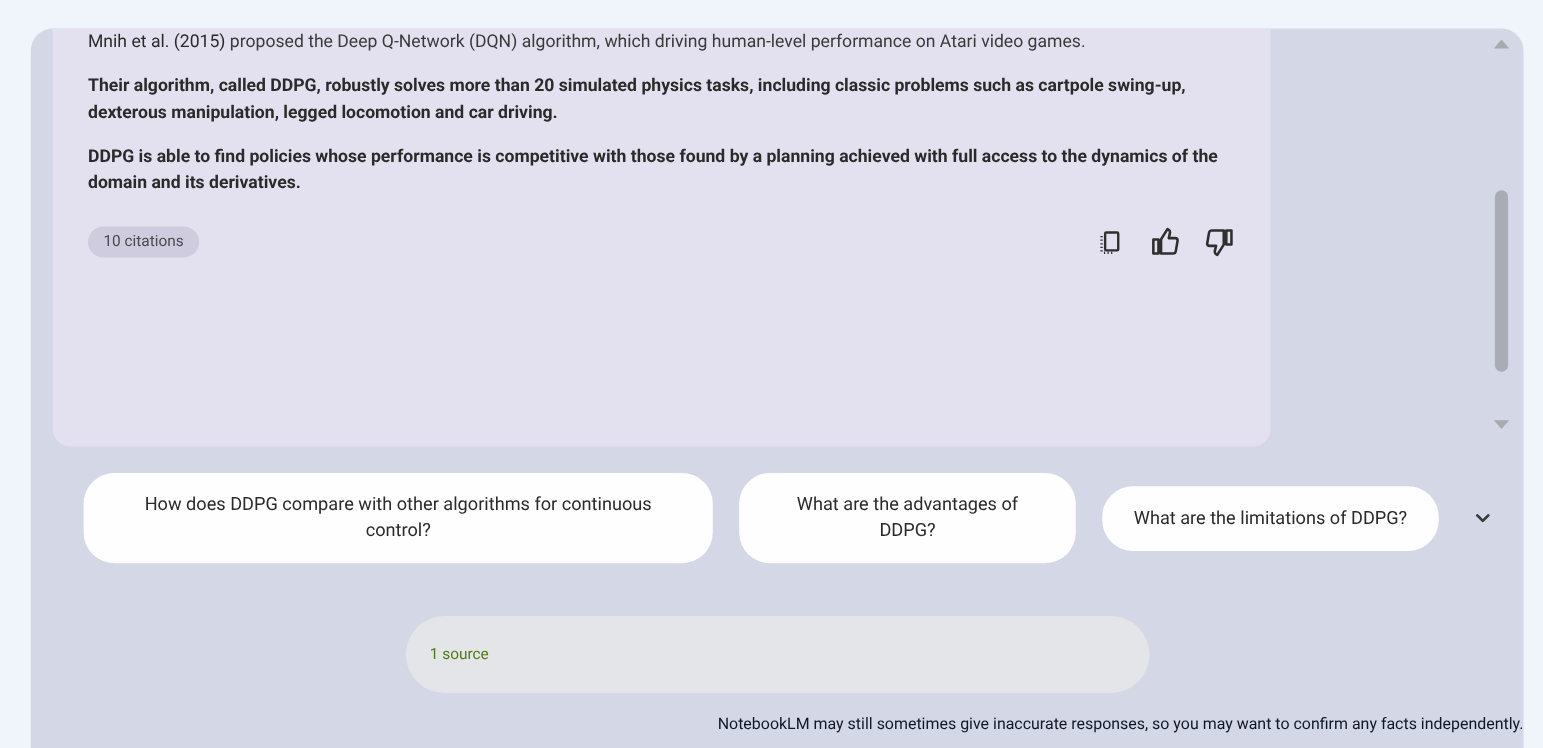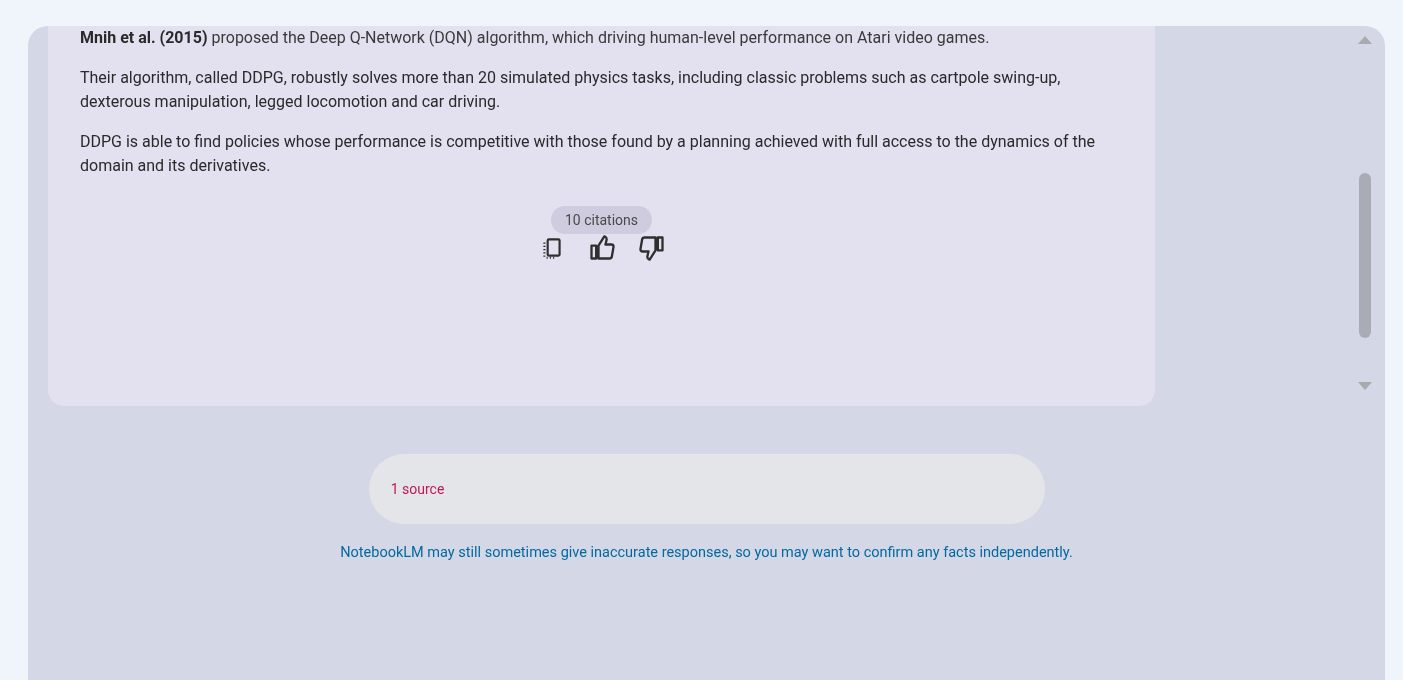--- a/index.html
+++ b/index.html
@@ -31,33 +31,32 @@
       height: 380px;
       overflow: hidden;
     }
     .response-card p {
       font-size: 16px;
       line-height: 1.5;
       color: #3a3a3a;
       margin-bottom: 16px;
     }
     .response-card p.bold {
+      font-weight: 700;
+      color: #2a2a2a;
+    }
+    .response-card p .author {
       font-weight: 400;
       color: #2a2a2a;
     }
-    .response-card p .author {
-      font-weight: 700;
-      color: #2a2a2a;
-    }
     .card-footer {
       display: flex;
       justify-content: space-between;
       align-items: center;
       margin-top: 28px;
-      flex-direction: column;
     }
     .citations-badge {
       background: #cfcce0;
       color: #4a4a4a;
       font-size: 14px;
       padding: 6px 14px;
       border-radius: 14px;
       display: inline-block;
     }
     .feedback-icons {
@@ -115,21 +114,21 @@
       width: 676px;
       height: 70px;
       background: #e4e5e9;
       border-radius: 36px;
       overflow: hidden;
     }
     .source-label {
       width: 98px;
       text-align: center;
       font-size: 14px;
-      color: #be185d;
+      color: #4d7c0f;
       flex: 0 0 auto;
     }
     .input-field-wrap {
       flex: 1;
       background: #ffffff;
       height: 72px;
       display: flex;
       align-items: center;
       padding: 0 10px 0 16px;
       border-radius: 0 36px 36px 0;
@@ -150,23 +149,23 @@
       height: 54px;
       border-radius: 50%;
       background: #a3c0f4;
       display: flex;
       align-items: center;
       justify-content: center;
       cursor: pointer;
       flex: 0 0 auto;
     }
     .disclaimer {
-      text-align: center;
+      text-align: right;
       font-size: 14.5px;
-      color: #0369a1;
+      color: #0f172a;
       margin-top: 20px;
     }
     .scrollbar-track {
       position: absolute;
       right: 0;
       top: 0;
       width: 40px;
       height: 100%;
       display: flex;
       flex-direction: column;
@@ -233,20 +232,30 @@
         </div>
         <div class="icon-btn">
           <svg width="28" height="28" viewBox="0 0 24 24" fill="none" stroke="#2f2f2f" stroke-width="2" stroke-linejoin="round">
             <path d="M17 14V3h4v11h-4zm-2-11v11l-5 8-.8-.4c-.7-.4-1.2-1.1-1.2-2v-.3L9 15H4c-1 0-1.9-.8-1.9-1.9l1.4-8.2C3.7 3.8 4.6 3 5.7 3H15z"></path>
           </svg>
         </div>
       </div>
     </div>
   </div>
 
+  <div class="suggestions-row">
+    <div class="suggestion-chip wide">How does DDPG compare with other algorithms for continuous control?</div>
+    <div class="suggestion-chip narrow">What are the advantages of DDPG?</div>
+    <div class="suggestion-chip narrow">What are the limitations of DDPG?</div>
+    <div class="expand-chevron">
+      <svg width="20" height="20" viewBox="0 0 24 24" fill="none" stroke="#3a3a3a" stroke-width="3" stroke-linecap="round" stroke-linejoin="round">
+        <polyline points="6 9 12 15 18 9"></polyline>
+      </svg>
+    </div>
+  </div>
 
   <div class="input-bar">
     <div class="source-label">1 source</div>
   </div>
 
   <div class="disclaimer">NotebookLM may still sometimes give inaccurate responses, so you may want to confirm any facts independently.</div>
 
   <div class="scrollbar-track">
     <div class="scrollbar-arrow up"></div>
     <div class="scrollbar-thumb"></div>

